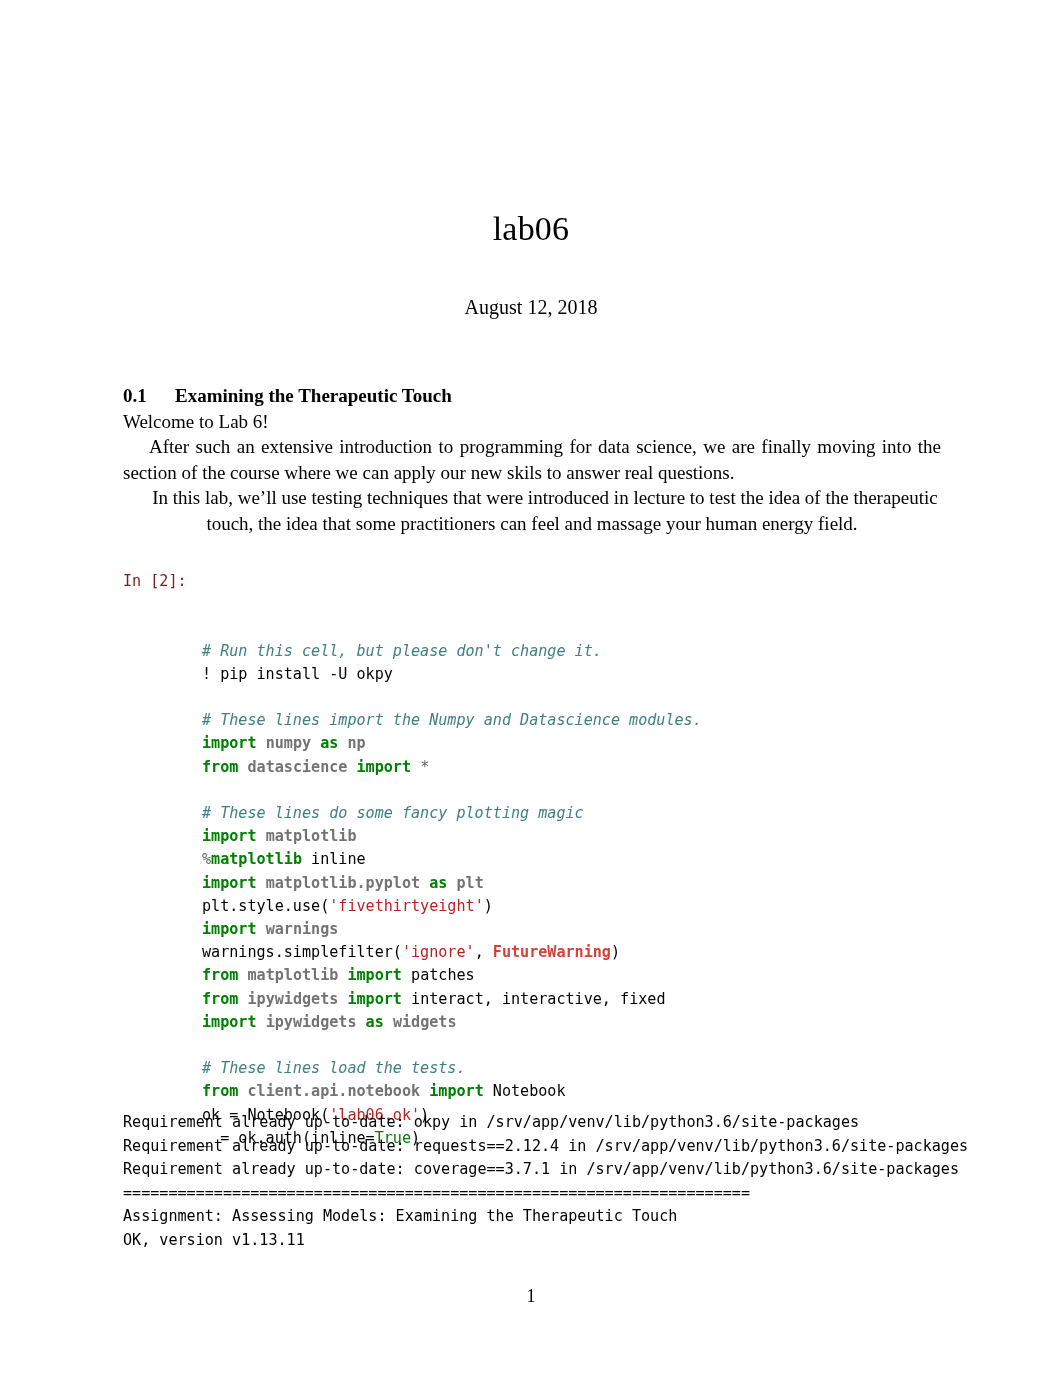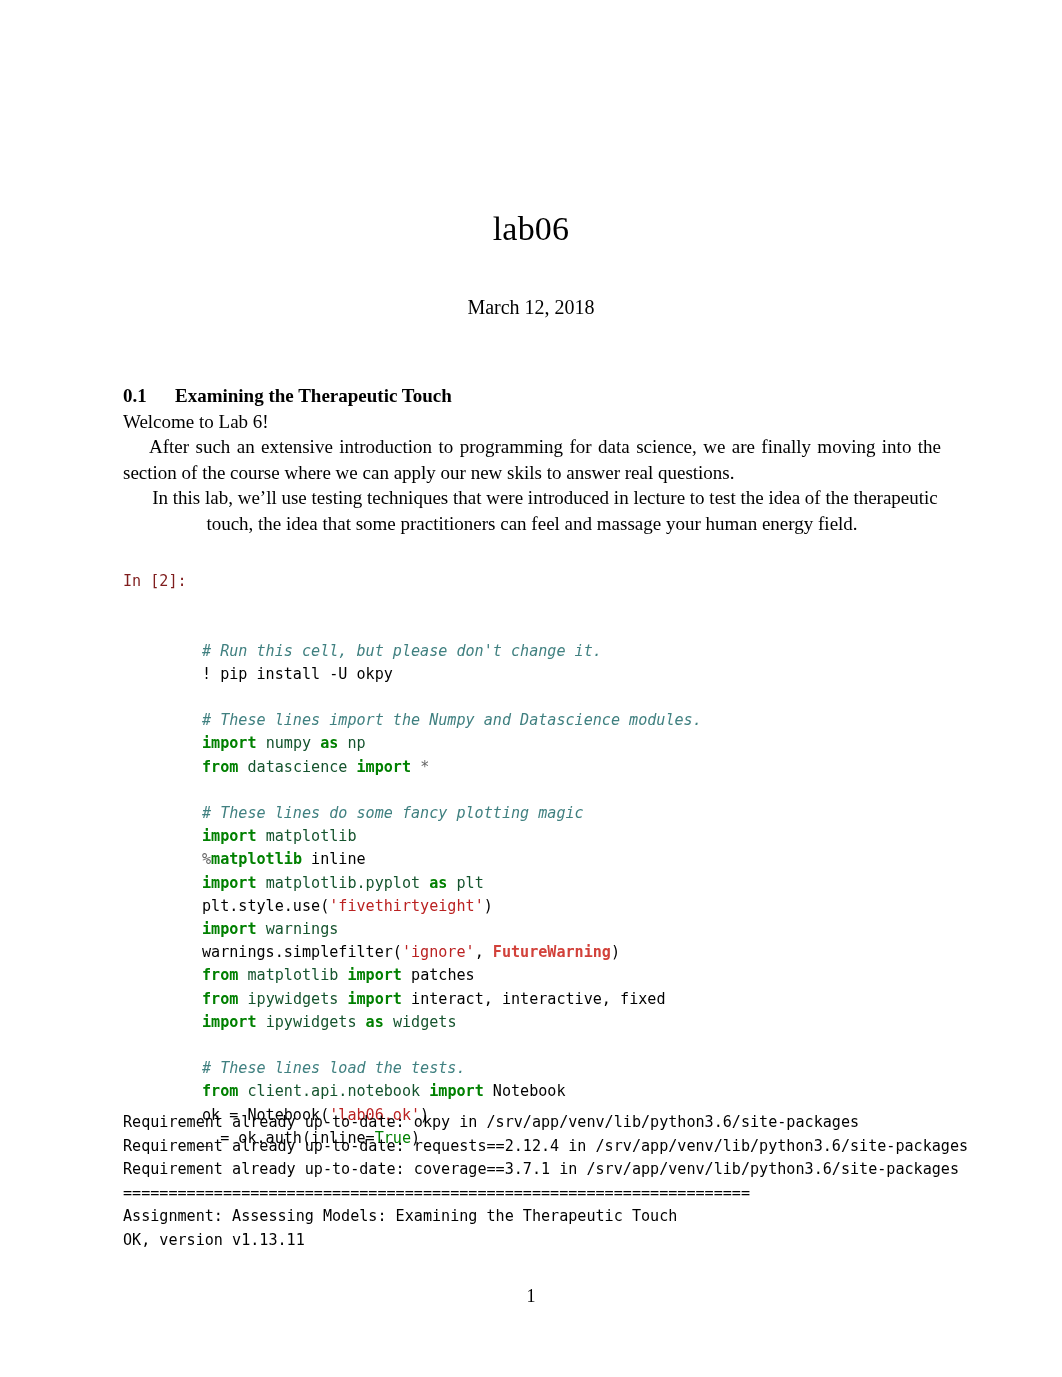--- a/index.html
+++ b/index.html
@@ -104,21 +104,21 @@
   }
   .code-lines .ln {
     white-space: pre;
     min-height: 23.2px;
   }
 
   
   .tok-com { color: #408080; font-style: italic; text-align: center; }
   .tok-kw  { color: #008000; font-weight: bold; }
   .tok-kwc { color: #008000; font-weight: normal; }
-  .tok-nn  { color: #14532d; font-weight: normal; }
+  .tok-nn  { color: #737373; font-weight: bold; }
   .tok-str { color: #BA2121; }
   .tok-exc { color: #D2413A; font-weight: bold; }
   .tok-op  { color: #666666; }
   .tok-txt { color: #000000; }
   .tok-magic { color: #008000; font-weight: bold; }
 
   
   .output-block {
     position: absolute;
     top: 1111px;
@@ -148,21 +148,21 @@
     line-height: 22px;
   }
 </style>
 </head>
 <body>
 
 <div class="page">
 
   <h1 class="doc-title">lab06</h1>
 
-  <div class="doc-date">March 12, 2018</div>
+  <div class="doc-date">August 12, 2018</div>
 
   <div class="section-heading">
     <span class="sec-num">0.1</span><span>Examining the Therapeutic Touch</span>
   </div>
 
   <div class="body-block">
     <p>Welcome to Lab 6!</p>
     <p class="indent">After such an extensive introduction to programming for data science, we are finally moving into the section of the course where we can apply our new skils to answer real questions.</p>
     <p class="indent">In this lab, we’ll use testing techniques that were introduced in lecture to test the idea of the therapeutic touch, the idea that some practitioners can feel and massage your human energy field.</p>
   </div>

